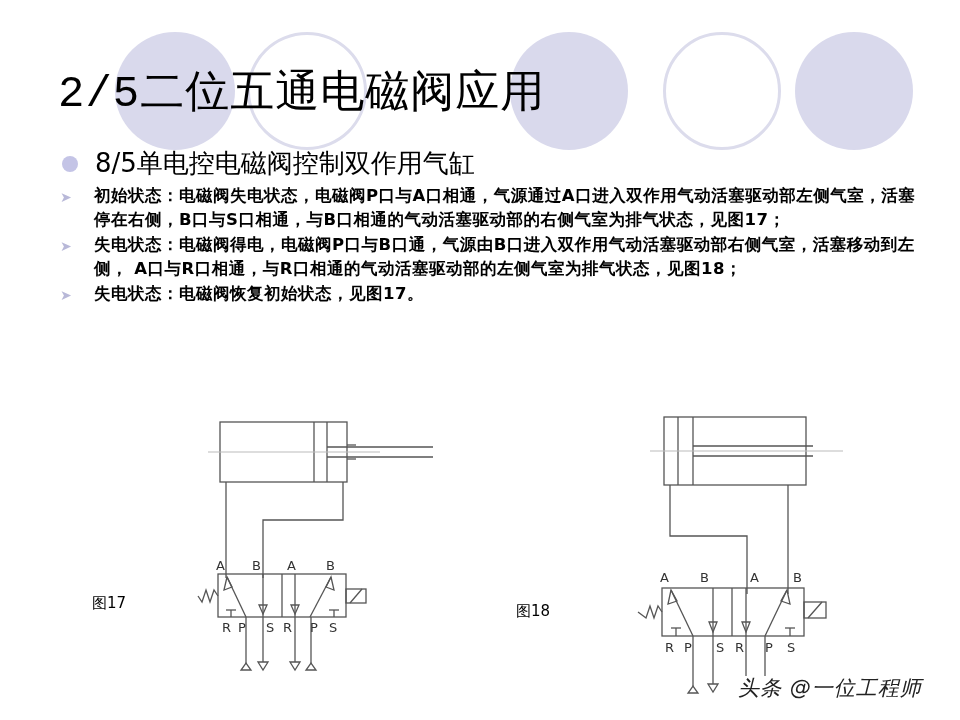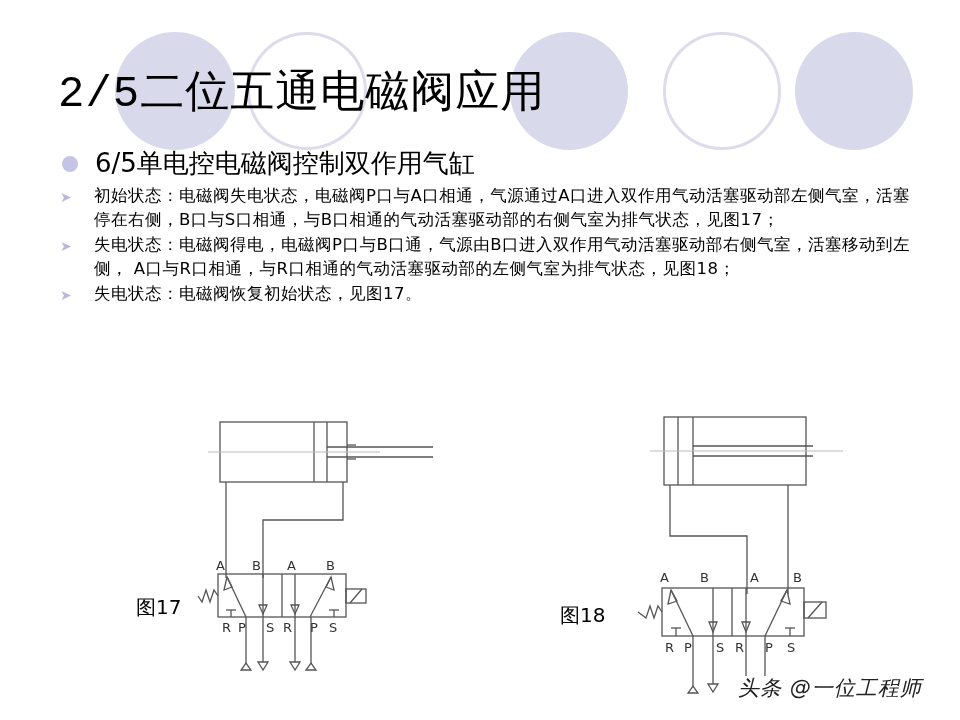--- a/index.html
+++ b/index.html
@@ -8,41 +8,41 @@
   .circle { position:absolute; border-radius:50%; }
   .circle.filled { background:#d9d9ec; }
   .circle.outline { background:#ffffff; border:3px solid #dcdcec; box-sizing:border-box; }
   .title { position:absolute; left:58px; top:62px; font-size:44px; font-family:"DejaVu Serif","Liberation Serif",serif; letter-spacing:1px; z-index:2; white-space:nowrap; }
   .title .num { font-family:Liberation Mono, monospace;text-align:right; }
   .subheading { position:absolute; left:62px; top:146px; font-size:26px; z-index:2; display:flex; align-items:center; white-space:nowrap; }
   .dot { width:16px; height:16px; border-radius:50%; background:#c4c4e6; margin-right:17px; }
   .bullets { position:absolute; left:60px; top:184px; width:860px; z-index:2; }
   .bullet { display:flex; font-size:16.5px; line-height:24px; margin-bottom:1px; }
   .arrow { width:34px; flex:none; color:#b8b8d8; font-size:14px; padding-top:1px; }
-  .btext { flex:1; letter-spacing:0.5px; }
-  .fig-label { position:absolute; font-size:20px;margin-left:44px; }
+  .btext { flex:1; letter-spacing:0.5px;font-weight:bold; }
+  .fig-label { position:absolute; font-size:15px; }
   .watermark { position:absolute; left:738px; top:674px; font-size:21px; color:#222; letter-spacing:1px; text-shadow:0 0 2px #fff,0 0 2px #fff;font-style:italic; }
   svg text { font-family:"DejaVu Sans","Liberation Sans",sans-serif; }
 </style>
 </head>
 <body>
 
 <div class="circle filled" style="left:115px;top:32px;width:120px;height:118px;"></div>
 <div class="circle outline" style="left:247px;top:32px;width:120px;height:118px;"></div>
 <div class="circle filled" style="left:510px;top:32px;width:118px;height:118px;"></div>
 <div class="circle outline" style="left:663px;top:32px;width:118px;height:118px;"></div>
 <div class="circle filled" style="left:795px;top:32px;width:118px;height:118px;"></div>
 
 <div class="title">
   <span class="num">2/5</span><span>二位五通电磁阀应用</span>
 </div>
 
 <div class="subheading">
   <span class="dot"></span>
-  <span>6/5单电控电磁阀控制双作用气缸</span>
+  <span>8/5单电控电磁阀控制双作用气缸</span>
 </div>
 
 <div class="bullets">
   <div class="bullet">
     <span class="arrow">➤</span>
     <span class="btext">初始状态：电磁阀失电状态，电磁阀P口与A口相通，气源通过A口进入双作用气动活塞驱动部左侧气室，活塞停在右侧，B口与S口相通，与B口相通的气动活塞驱动部的右侧气室为排气状态，见图17；</span>
   </div>
   <div class="bullet">
     <span class="arrow">➤</span>
     <span class="btext">失电状态：电磁阀得电，电磁阀P口与B口通，气源由B口进入双作用气动活塞驱动部右侧气室，活塞移动到左侧， A口与R口相通，与R口相通的气动活塞驱动部的左侧气室为排气状态，见图18；</span>

